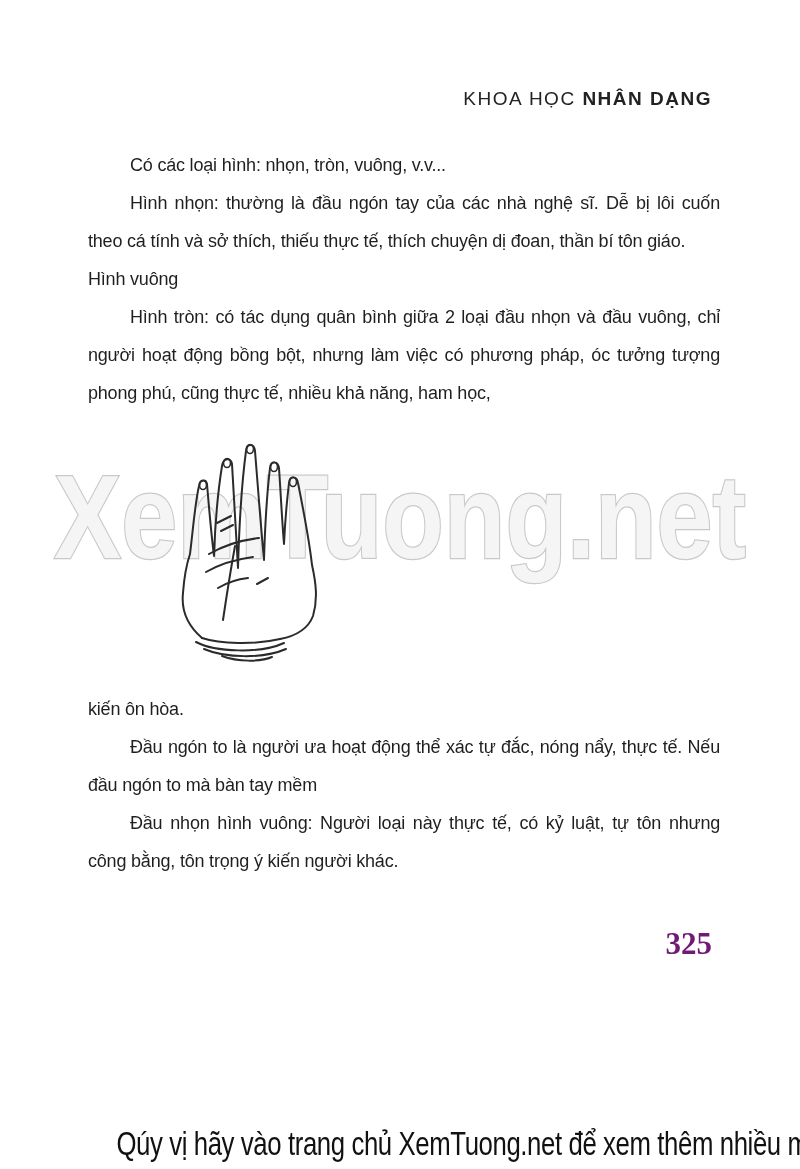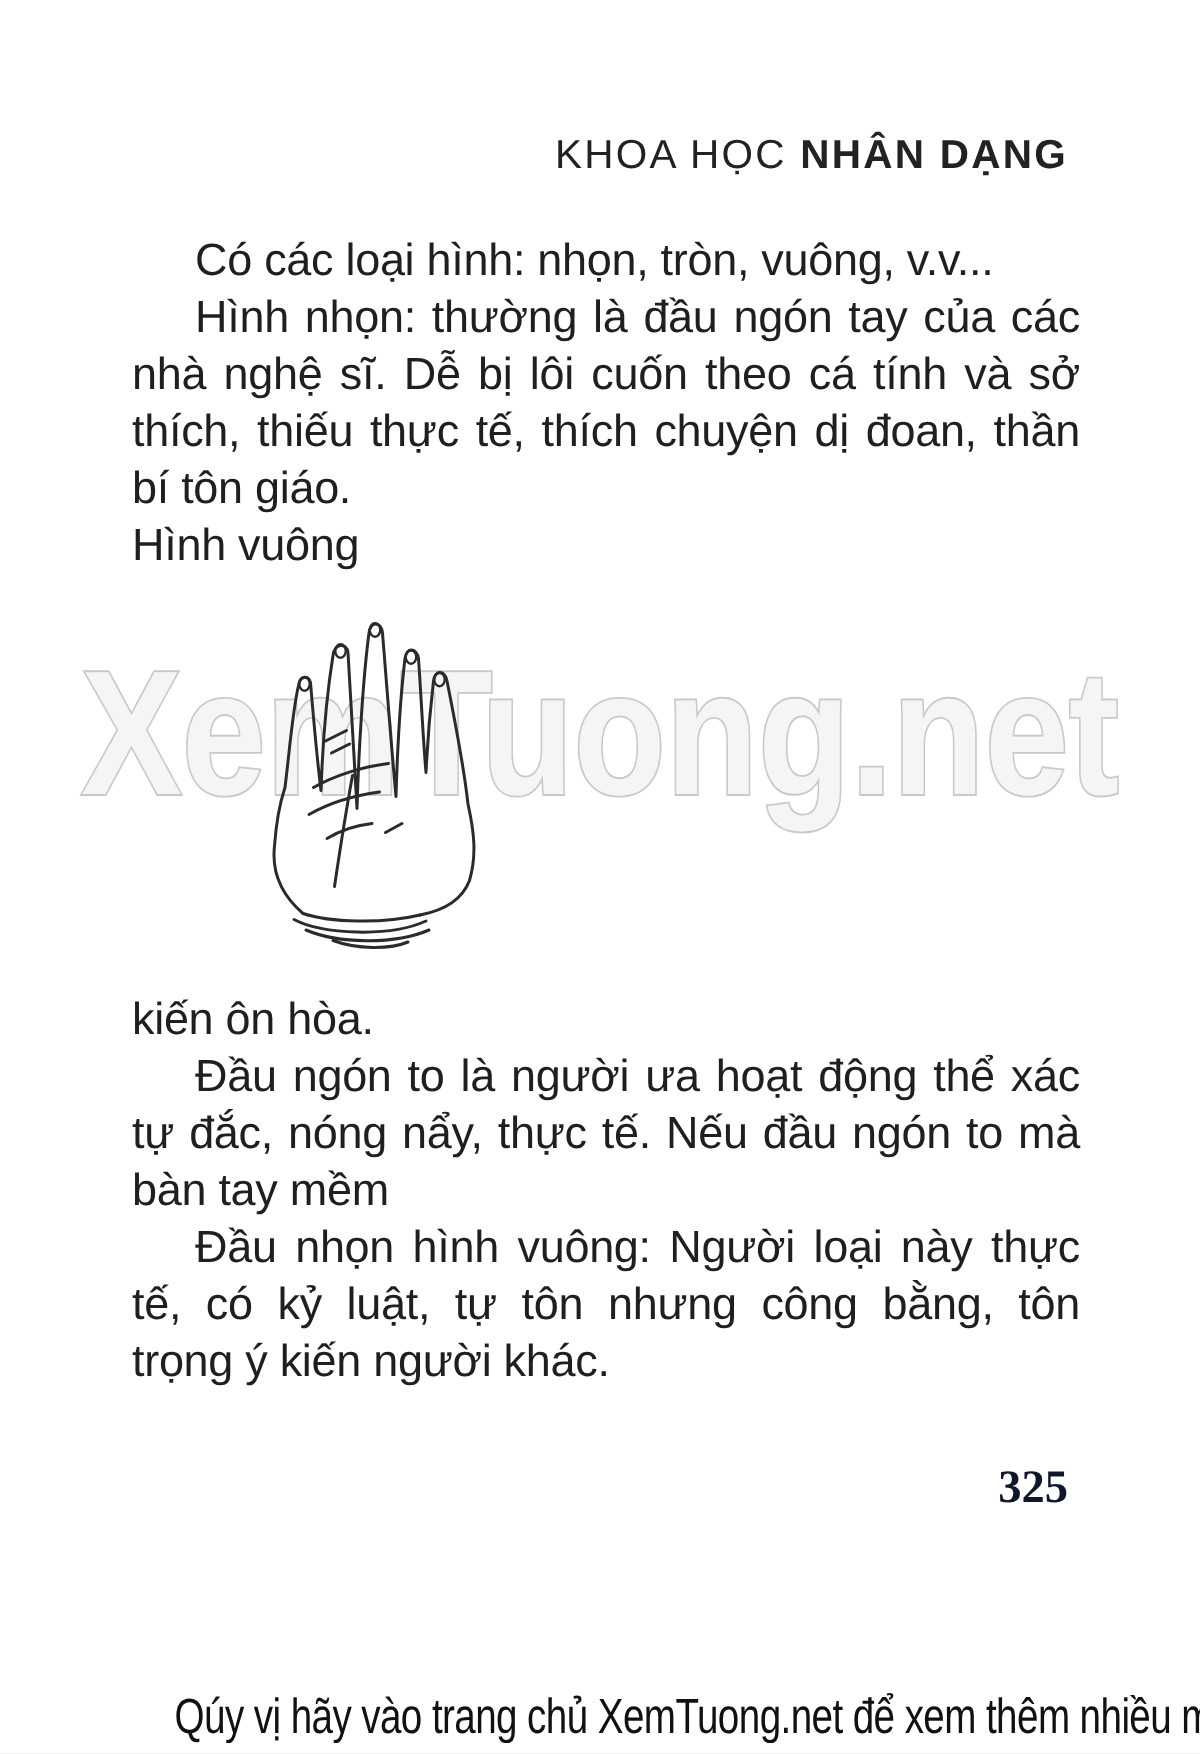--- a/index.html
+++ b/index.html
@@ -11,31 +11,31 @@
     margin: 0 auto;
     background: #ffffff;
     overflow: hidden;
     font-family: "Liberation Sans", "DejaVu Sans", sans-serif;
     color: #1f1f1f;
   }
   
   .header {
     padding: 88px 88px 0 16px;
     text-align: right;
-    font-size: 27px;
+    font-size: 19px;
     letter-spacing: 1.5px;
     color: #222;
     white-space: nowrap;
   }
   .header .bold { font-weight: 700; }
   
   .content {
     margin: 36px 52px 0 88px;
     width: 632px;
-    font-size: 30px;
+    font-size: 18px;
     line-height: 38px;
     letter-spacing: -0.2px;
     text-align: justify;
   }
   .content p { margin: 0; }
   .content p.indent { text-indent: 42px; }
   
   .figure-area {
     position: relative;
     margin-top: 12px;
@@ -63,21 +63,21 @@
     width: 180px; height: 242px;
   }
   .content2 { margin-top: 18px; }
   
   .page-number {
     margin: 46px 88px 0 0;
     text-align: right;
     font-family: "Liberation Serif", "DejaVu Serif", serif;
     font-weight: 700;
     font-size: 31px;
-    color: #0f172a;
+    color: #701a75;
   }
   
   .footer {
     position: absolute;
     left: 0; right: 0; bottom: 6px;
     text-align: center;
     white-space: nowrap;
   }
   .footer .condensed {
     display: inline-block;
@@ -95,20 +95,21 @@
 <div class="page">
 
   <div class="header">
     <span>KHOA HỌC </span><span class="bold">NHÂN DẠNG</span>
   </div>
 
   <div class="content">
     <p class="indent">Có các loại hình: nhọn, tròn, vuông, v.v...</p>
     <p class="indent">Hình nhọn: thường là đầu ngón tay của các nhà nghệ sĩ. Dễ bị lôi cuốn theo cá tính và sở thích, thiếu thực tế, thích chuyện dị đoan, thần bí tôn giáo.</p>
     <p>Hình vuông</p>
+    <p class="indent">Hình tròn: có tác dụng quân bình giữa 2 loại đầu nhọn và đầu vuông, chỉ người hoạt động bồng bột, nhưng làm việc có phương pháp, óc tưởng tượng phong phú, cũng thực tế, nhiều khả năng, ham học,</p>
   </div>
 
   <div class="figure-area">
     <svg class="watermark-svg" viewBox="0 0 800 150" aria-hidden="true">
       <text x="400" y="112" text-anchor="middle" textLength="692" lengthAdjust="spacingAndGlyphs">XemTuong.net</text>
     </svg>
     <svg class="hand-svg" viewBox="0 0 180 240" aria-hidden="true" fill="none" stroke="#2b2b2b" stroke-width="2" stroke-linecap="round" stroke-linejoin="round">
 
       <path d="M 42 211
                C 28 199 21 184 23 166

